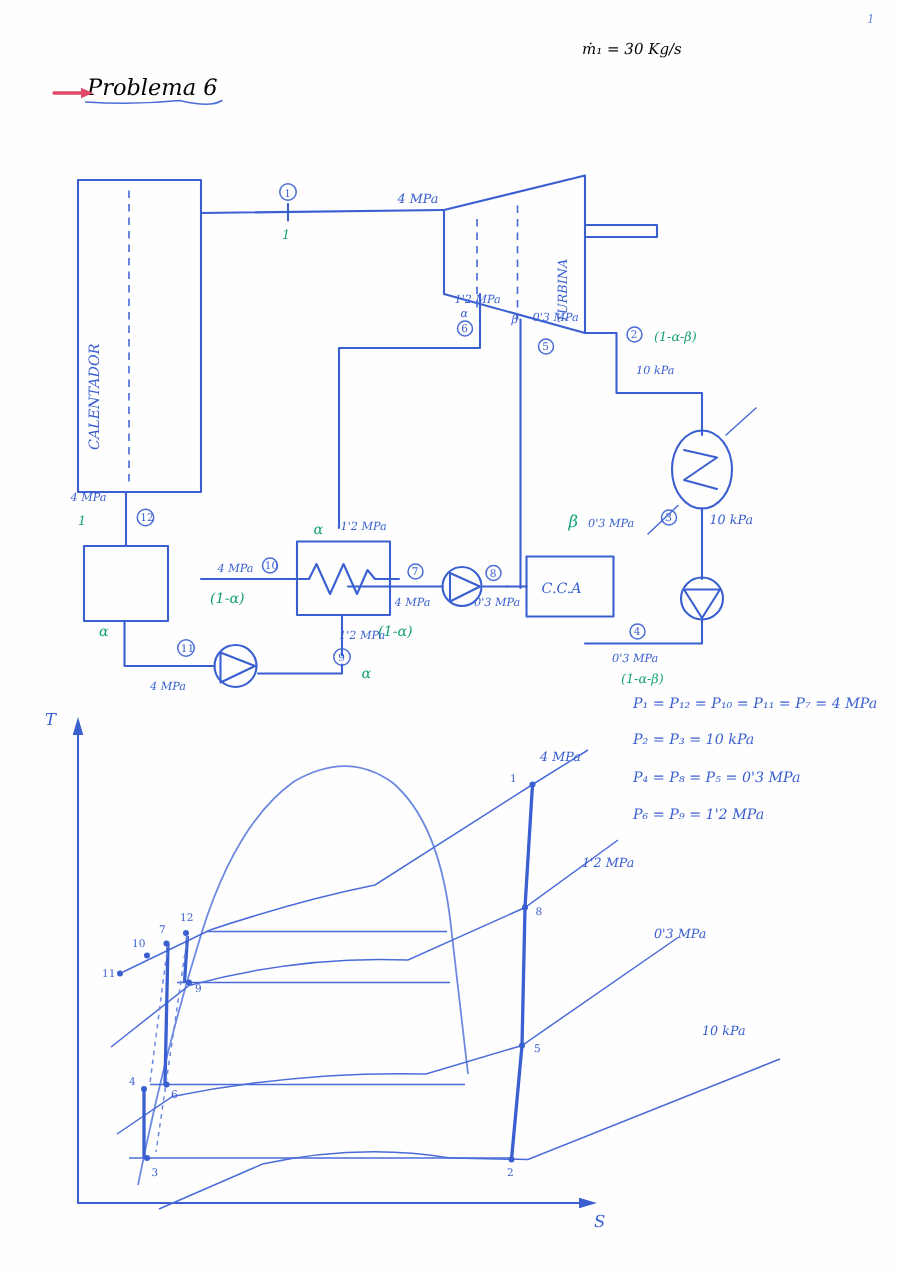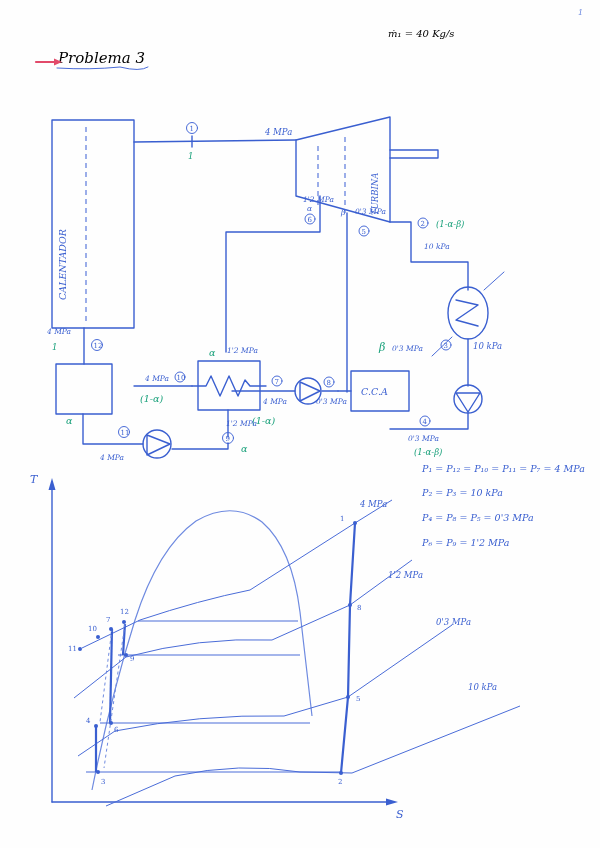--- a/index.html
+++ b/index.html
@@ -27,23 +27,23 @@
   .iso{fill:none;stroke:#4a6cd8;stroke-width:1;}
   .vert{fill:none;stroke:#3a5fd0;stroke-width:2.2;}
 </style>
 </head>
 <body>
 
 <div class="sheet">
 
 <div style="position:absolute;left:578px;top:8px;font-size:8px;color:#6e8ae0;" class="hand">1</div>
 
-<div style="position:absolute;left:388px;top:28px;font-size:10px;" class="hand">ṁ₁ = 40 Kg/s</div>
-
-<div style="position:absolute;left:58px;top:49px;" class="title">Problema 3</div>
+<div style="position:absolute;left:388px;top:28px;font-size:10px;" class="hand">ṁ₁ = 30 Kg/s</div>
+
+<div style="position:absolute;left:58px;top:49px;" class="title">Problema 6</div>
 
 <svg class="layer" viewBox="0 0 600 848">
 
   <g>
     <path class="red" d="M36 62 L54 62"></path>
     <path class="redfill" d="M54 58.5 L62 62 L54 65.5 Z"></path>
   </g>
   <path class="ink-thin" stroke="#3a8fd0" stroke-width="1.6" d="M57 68 Q90 70 120 67 Q140 72 148 67"></path>
 
   <g>

